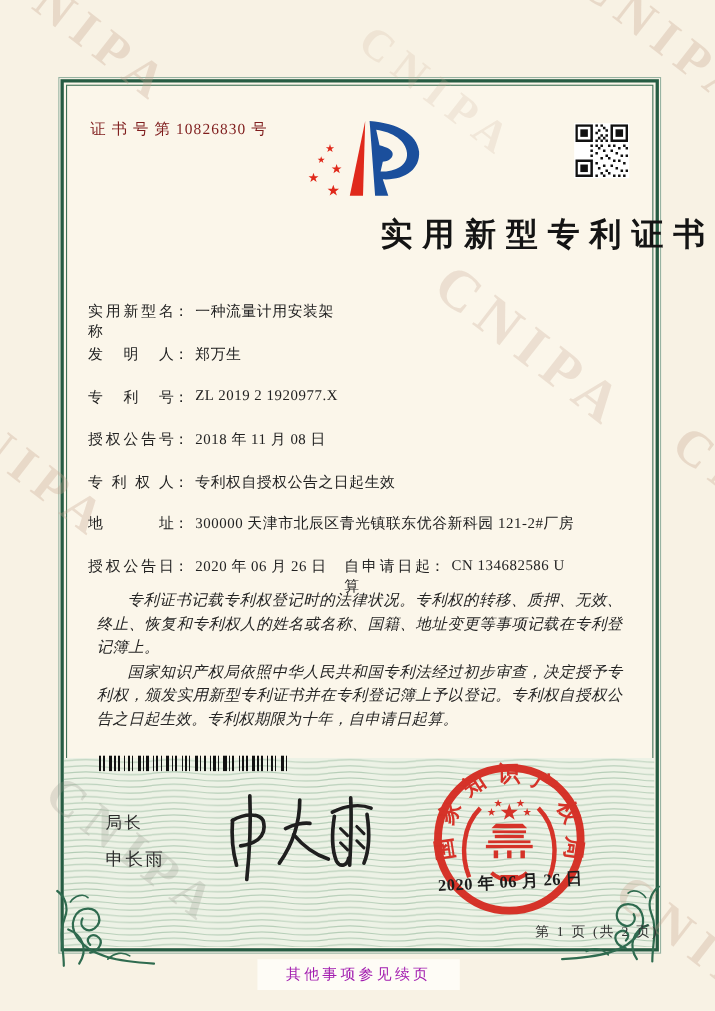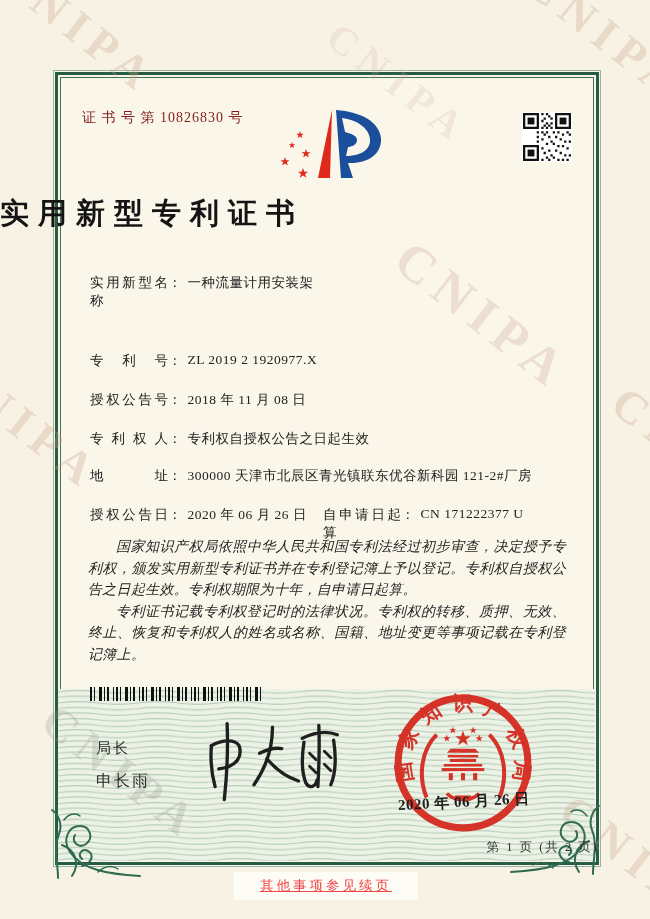--- a/index.html
+++ b/index.html
@@ -20,24 +20,24 @@
   .frame{position:absolute;left:53px;top:70px;width:546px;height:795px;z-index:1;
          border:1px solid #97b3a2;background:#fbf6ea;}
   .frame .f2{position:absolute;inset:1px;border:3px solid #265c43;}
   .frame .f3{position:absolute;inset:6px;border:1px solid #417257;}
   
   .band{position:absolute;left:58px;top:689px;width:537px;height:172px;z-index:1;}
   
   .certno{position:absolute;left:82px;top:109px;z-index:3;font-size:14px;letter-spacing:1px;color:#7f1d1d;}
   .logo{position:absolute;left:280px;top:108px;width:108px;height:78px;z-index:3;}
   .qr{position:absolute;left:522px;top:112px;width:48px;height:48px;z-index:3;background:#fff;padding:1px;}
-  .title{position:absolute;left:0;top:194px;width:650px;z-index:3;text-align:left;
+  .title{position:absolute;left:0;top:194px;width:650px;z-index:3;text-align:right;
          font-size:29px;font-weight:700;letter-spacing:9px;color:#141414;}
   
-  .frow{position:absolute;left:90px;width:486px;height:22px;z-index:3;font-size:13.5px;color:#222;}
+  .frow{position:absolute;left:80px;width:486px;height:22px;z-index:3;font-size:13.5px;color:#222;}
   .flabel{display:inline-block;width:78px;text-align:justify;text-align-last:justify;vertical-align:top;}
   .fcolon{display:inline-block;vertical-align:top;}
   .fvalue{margin-left:6px;letter-spacing:.5px;}
   .pair2{position:absolute;left:233px;top:0;}
   
   .body-text{position:absolute;left:88px;top:536px;width:478px;z-index:3;}
   .body-text p{margin:0;font-size:14px;line-height:21.5px;text-indent:2em;text-align:justify;
                font-style:italic;letter-spacing:.3px;color:#242424;}
   
   .barcode{position:absolute;left:90px;top:687px;width:172px;height:14px;z-index:3;
@@ -55,21 +55,21 @@
              font-size:15px;font-weight:700;letter-spacing:.5px;color:#1d1d1d;}
   
   .flourish{position:absolute;z-index:2;width:95px;height:85px;}
   .fl-left{left:48px;top:796px;}
   .fl-right{left:508px;top:792px;transform:scaleX(-1);}
   
   .page-info{position:absolute;left:53px;top:839px;width:546px;z-index:3;text-align:right;
              font-size:12.5px;letter-spacing:2px;color:#333;}
   .continuation{position:absolute;left:53px;top:872px;width:546px;z-index:3;text-align:center;}
   .continuation span{display:inline-block;background:#fefcf6;padding:5px 26px;font-size:13.5px;
-                     letter-spacing:3px;color:#ef4444;text-decoration:underline;}
+                     letter-spacing:3px;color:#a21caf;}
 </style>
 </head>
 <body>
 
 <div class="page">
 
   <div class="wm wm1">CNIPA</div>
   <div class="wm wm2">CNIPA</div>
   <div class="wm wm3">CNIPA</div>
   <div class="wm wm4">CNIPA</div>
@@ -146,42 +146,45 @@
                M11,16h1v1h-1z M14,16h1v1h-1z M9,17h1v1h-1z M16,17h1v1h-1z M12,18h1v1h-1z M18,18h1v1h-1z M20,18h1v1h-1z
                M10,19h1v1h-1z M13,19h1v1h-1z M8,20h1v1h-1z M11,20h1v1h-1z M15,20h1v1h-1z M17,20h1v1h-1z M19,20h1v1h-1z"></path>
     </g>
   </svg>
 
   <div class="title">实用新型专利证书</div>
 
   <div class="frow" style="top:274px">
     <span class="flabel">实用新型名称</span><span class="fcolon">：</span><span class="fvalue">一种流量计用安装架</span>
   </div>
+  <div class="frow" style="top:313px">
+    <span class="flabel">发明人</span><span class="fcolon">：</span><span class="fvalue">郑万生</span>
+  </div>
   <div class="frow" style="top:352px">
     <span class="flabel">专利号</span><span class="fcolon">：</span><span class="fvalue">ZL 2019 2 1920977.X</span>
   </div>
   <div class="frow" style="top:391px">
     <span class="flabel">授权公告号</span><span class="fcolon">：</span><span class="fvalue">2018 年 11 月 08 日</span>
   </div>
   <div class="frow" style="top:430px">
     <span class="flabel">专利权人</span><span class="fcolon">：</span><span class="fvalue">专利权自授权公告之日起生效</span>
   </div>
   <div class="frow" style="top:467px">
     <span class="flabel">地址</span><span class="fcolon">：</span><span class="fvalue">300000 天津市北辰区青光镇联东优谷新科园 121-2#厂房</span>
   </div>
   <div class="frow" style="top:506px">
     <span class="flabel">授权公告日</span><span class="fcolon">：</span><span class="fvalue">2020 年 06 月 26 日</span>
     <span class="pair2">
-      <span class="flabel">自申请日起算</span><span class="fcolon">：</span><span class="fvalue">CN 171222377 U</span>
+      <span class="flabel">自申请日起算</span><span class="fcolon">：</span><span class="fvalue">CN 134682586 U</span>
     </span>
   </div>
 
   <div class="body-text">
+    <p>专利证书记载专利权登记时的法律状况。专利权的转移、质押、无效、终止、恢复和专利权人的姓名或名称、国籍、地址变更等事项记载在专利登记簿上。</p>
     <p>国家知识产权局依照中华人民共和国专利法经过初步审查，决定授予专利权，颁发实用新型专利证书并在专利登记簿上予以登记。专利权自授权公告之日起生效。专利权期限为十年，自申请日起算。</p>
-    <p>专利证书记载专利权登记时的法律状况。专利权的转移、质押、无效、终止、恢复和专利权人的姓名或名称、国籍、地址变更等事项记载在专利登记簿上。</p>
   </div>
 
   <div class="barcode"></div>
 
   <div class="officer-title">局长</div>
   <div class="officer-name">申长雨</div>
 
   <svg class="signature" viewBox="0 0 160 95">
     <g fill="none" stroke="#1f1f1f" stroke-width="3.6" stroke-linecap="round">
       <path d="M14,30 C13,44 14,60 18,74"></path>

